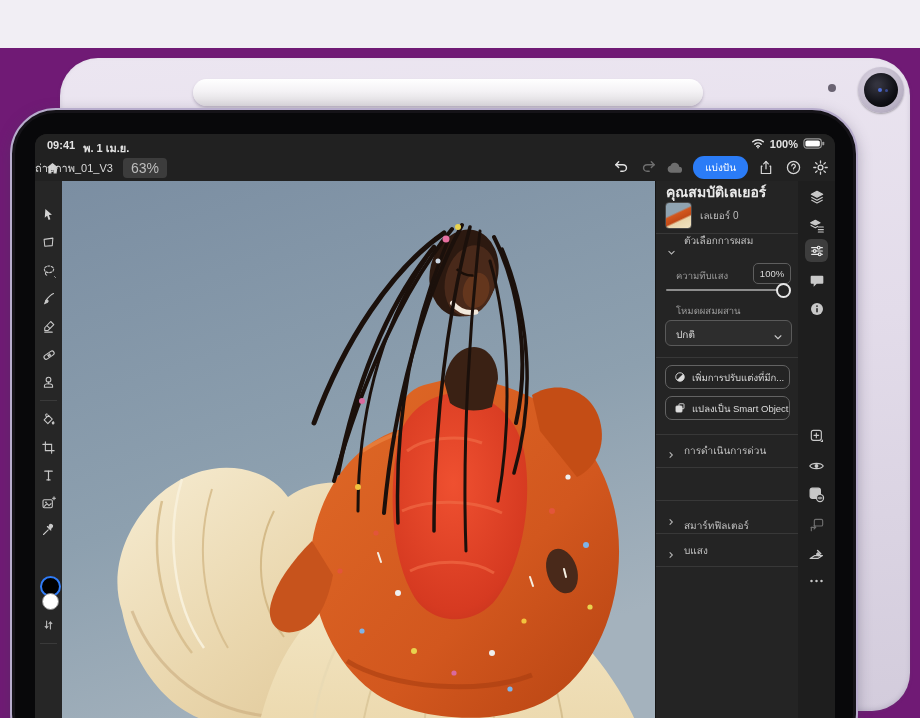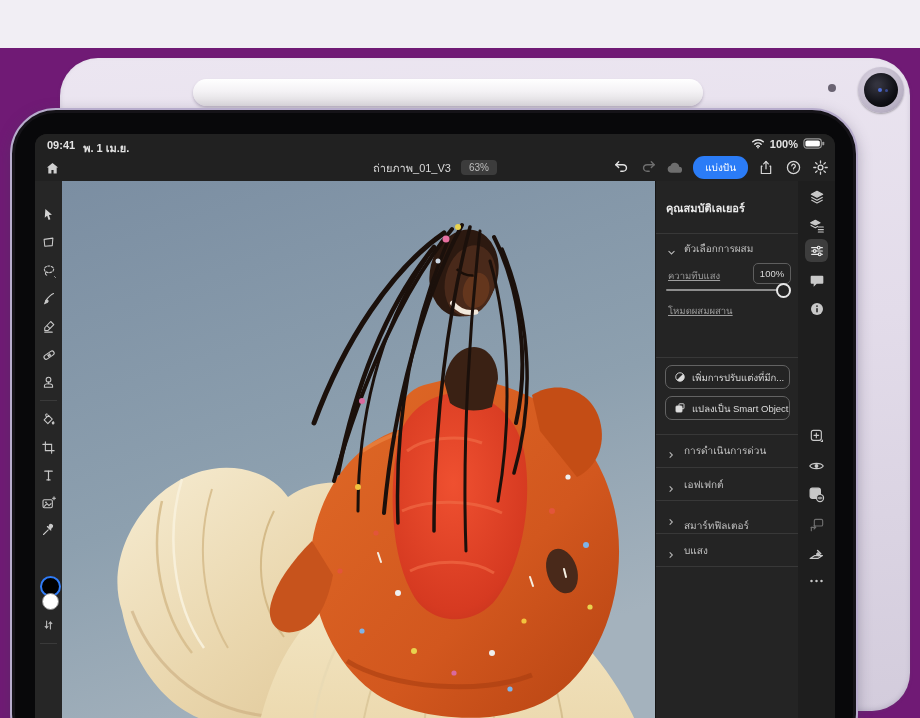--- a/index.html
+++ b/index.html
@@ -29,51 +29,51 @@
   .screen{position:absolute;left:23px;top:24px;width:800px;height:602px;border-radius:12px;background:#1f1f1f;overflow:hidden;}
 
   
   .statusbar{position:absolute;left:0;top:0;width:100%;height:20px;background:#212121;color:#e3e3e3;font-size:11px;font-weight:bold;}
   .status-left{position:absolute;left:12px;top:5px;display:flex;gap:8px;}
   .status-right{position:absolute;right:10px;top:3px;display:flex;align-items:center;gap:5px;}
 
   
   .topbar{position:absolute;left:0;top:20px;width:100%;height:27px;background:#212121;}
   .homebtn{position:absolute;left:6px;top:3px;width:22px;height:22px;display:flex;align-items:center;justify-content:center;}
-  .title-group{position:absolute;left:0;top:0;width:100%;height:27px;display:flex;align-items:center;justify-content:center;gap:10px;pointer-events:none;}
+  .title-group{position:absolute;left:0;top:0;width:100%;height:27px;display:flex;align-items:center;gap:10px;pointer-events:none;}
   .doc-title{color:#d8d8d8;font-size:11px;}
-  .zoom-badge{background:#3c3c3c;color:#bdbdbd;font-size:10px;padding:2px 8px;border-radius:4px;}
+  .zoom-badge{background:#3c3c3c;color:#bdbdbd;font-size:14px;padding:2px 8px;border-radius:4px;}
   .topbar-right{position:absolute;right:6px;top:0;height:27px;display:flex;align-items:center;gap:9px;}
   .share-pill{background:#2b7cf7;color:#fff;font-size:10px;padding:4px 12px;border-radius:11px;}
   .tb-ic{width:18px;height:18px;display:flex;align-items:center;justify-content:center;}
 
   
   .toolcol{position:absolute;left:0;top:47px;width:27px;height:555px;background:#262626;border-right:1px solid #171717;}
   .tool{position:absolute;left:2px;width:23px;height:23px;display:flex;align-items:center;justify-content:center;}
   .tool svg{display:block;}
   .tool-divider{position:absolute;left:5px;width:17px;height:1px;background:#3a3a3a;}
   .chip{position:absolute;border-radius:50%;}
   .chip-fg{left:5px;top:395px;width:17px;height:17px;background:#000;border:2px solid #2f7bf6;}
   .chip-bg{left:7px;top:412px;width:15px;height:15px;background:#fff;border:1px solid #888;}
 
   
   .canvas{position:absolute;left:27px;top:47px;width:593px;height:555px;background:#141414;}
   .canvas svg{display:block;}
 
   
   .panel{position:absolute;left:620px;top:47px;width:143px;height:555px;background:#242424;border-left:1px solid #161616;color:#c6c6c6;}
-  .panel .hdr{position:absolute;left:10px;top:18px;font-size:11px;font-weight:bold;color:#eaeaea;}
+  .panel .hdr{position:absolute;left:10px;top:0;font-size:14px;font-weight:bold;color:#eaeaea;}
   .layer-row{position:absolute;left:0;top:20px;width:143px;height:28px;}
   .layer-thumb{position:absolute;left:9px;top:1px;width:25px;height:25px;border-radius:4px;border:1px solid #4a4a4a;
     background:linear-gradient(155deg,#8fa3b1 0%,#8fa3b1 38%,#d2571e 44%,#c24a18 62%,#e8d5ac 68%,#f0e3c2 100%);}
   .layer-name{position:absolute;left:44px;top:7px;font-size:10px;color:#bdbdbd;}
   .p-div{position:absolute;left:0;width:143px;height:1px;background:#383838;}
   .sec-label{position:absolute;left:28px;font-size:10px;color:#c2c2c2;}
   .chev{position:absolute;left:11px;}
-  .small-label{position:absolute;left:12px;font-size:9.5px;color:#9e9e9e;text-decoration:underline;}
+  .small-label{position:absolute;left:20px;font-size:9.5px;color:#9e9e9e;}
   .opacity-box{position:absolute;right:8px;top:82px;width:36px;height:19px;border:1px solid #5e5e5e;border-radius:5px;
     color:#d9d9d9;font-size:9.5px;display:flex;align-items:center;justify-content:center;}
   .slider{position:absolute;left:10px;top:108px;width:123px;height:2px;background:#8d8d8d;border-radius:1px;}
   .slider-knob{position:absolute;right:-2px;top:-6px;width:11px;height:11px;border-radius:50%;background:#242424;border:2px solid #e8e8e8;}
   .dropdown{position:absolute;left:9px;top:139px;width:125px;height:24px;background:#2d2d2d;border:1px solid #5a5a5a;border-radius:6px;}
   .dropdown .val{position:absolute;left:10px;top:6px;font-size:10px;color:#dedede;}
   .p-btn{position:absolute;left:9px;width:125px;height:24px;border:1px solid #636363;border-radius:7px;display:flex;align-items:center;gap:6px;padding-left:8px;box-sizing:border-box;}
   .p-btn span{font-size:9.5px;color:#dcdcdc;white-space:nowrap;}
   .collapse-row{position:absolute;left:0;width:143px;height:33px;}
 
@@ -379,36 +379,48 @@
             <circle cx="278" cy="390" r="2.6" fill="#e2553a"></circle>
               <circle cx="448" cy="508" r="2.6" fill="#7fb3e8"></circle>
             <path d="M316 372 l3 9 M468 396 l3 9 M502 388 l2 8" stroke="#f6efe2" stroke-width="2" stroke-linecap="round"></path>
           </g>
         </svg>
       </div>
 
       <div class="panel">
         <div class="hdr">คุณสมบัติเลเยอร์</div>
 
+        <div class="layer-row">
+          <div class="layer-thumb"></div>
+          <div class="layer-name">เลเยอร์ 0</div>
+        </div>
         <div class="p-div" style="top:52px"></div>
 
         <span class="chev" style="top:62px">
           <svg width="9" height="9" viewBox="0 0 24 24" fill="none" stroke="#b5b5b5" stroke-width="3" stroke-linecap="round">
               <path d="M5 9l7 7 7-7"></path>
             </svg>
         </span>
-        <div class="sec-label" style="top:60px">ตัวเลือกการผสม</div>
+        <div class="sec-label" style="top:52px">ตัวเลือกการผสม</div>
 
         <div class="small-label" style="top:87px">ความทึบแสง</div>
         <div class="opacity-box">100%</div>
         <div class="slider">
           <div class="slider-knob"></div>
         </div>
 
         <div class="small-label" style="top:122px">โหมดผสมผสาน</div>
+        <div class="dropdown">
+          <span class="val">ปกติ</span>
+          <span style="position:absolute;right:8px;top:7px">
+            <svg width="10" height="10" viewBox="0 0 24 24" fill="none" stroke="#c9c9c9" stroke-width="2.6" stroke-linecap="round">
+                <path d="M5 9l7 7 7-7"></path>
+              </svg>
+          </span>
+        </div>
 
         <div class="p-div" style="top:176px"></div>
 
         <div class="p-btn" style="top:215px">
           <svg width="12" height="12" viewBox="0 0 24 24" fill="none" stroke="#dcdcdc" stroke-width="1.8">
               <rect x="4" y="8" width="12" height="12" rx="1.5" fill="#dcdcdc"></rect>
               <rect x="10" y="3.5" width="10" height="10" rx="1.5"></rect>
             </svg>
           <span>แปลงเป็น Smart Object</span>
         </div>
@@ -421,26 +433,20 @@
         </div>
 
         <div class="p-div" style="top:253px"></div>
         <div class="collapse-row" style="top:252px">
           <span class="chev" style="top:12px"><svg width="8" height="8" viewBox="0 0 24 24" fill="none" stroke="#b5b5b5" stroke-width="3.2" stroke-linecap="round">
                 <path d="M9 5l7 7-7 7"></path>
               </svg></span>
           <span class="sec-label" style="top:10px">การดำเนินการด่วน</span>
         </div>
         <div class="p-div" style="top:286px"></div>
-        <div class="collapse-row" style="top:286px">
-          <span class="chev" style="top:12px"><svg width="8" height="8" viewBox="0 0 24 24" fill="none" stroke="#b5b5b5" stroke-width="3.2" stroke-linecap="round">
-                <path d="M9 5l7 7-7 7"></path>
-              </svg></span>
-          <span class="sec-label" style="top:10px">เอฟเฟกต์</span>
-        </div>
         <div class="p-div" style="top:319px"></div>
         <div class="collapse-row" style="top:319px">
           <span class="chev" style="top:12px"><svg width="8" height="8" viewBox="0 0 24 24" fill="none" stroke="#b5b5b5" stroke-width="3.2" stroke-linecap="round">
                 <path d="M9 5l7 7-7 7"></path>
               </svg></span>
           <span class="sec-label" style="top:18px">สมาร์ทฟิลเตอร์</span>
         </div>
         <div class="p-div" style="top:352px"></div>
         <div class="collapse-row" style="top:352px">
           <span class="chev" style="top:12px"><svg width="8" height="8" viewBox="0 0 24 24" fill="none" stroke="#b5b5b5" stroke-width="3.2" stroke-linecap="round">

